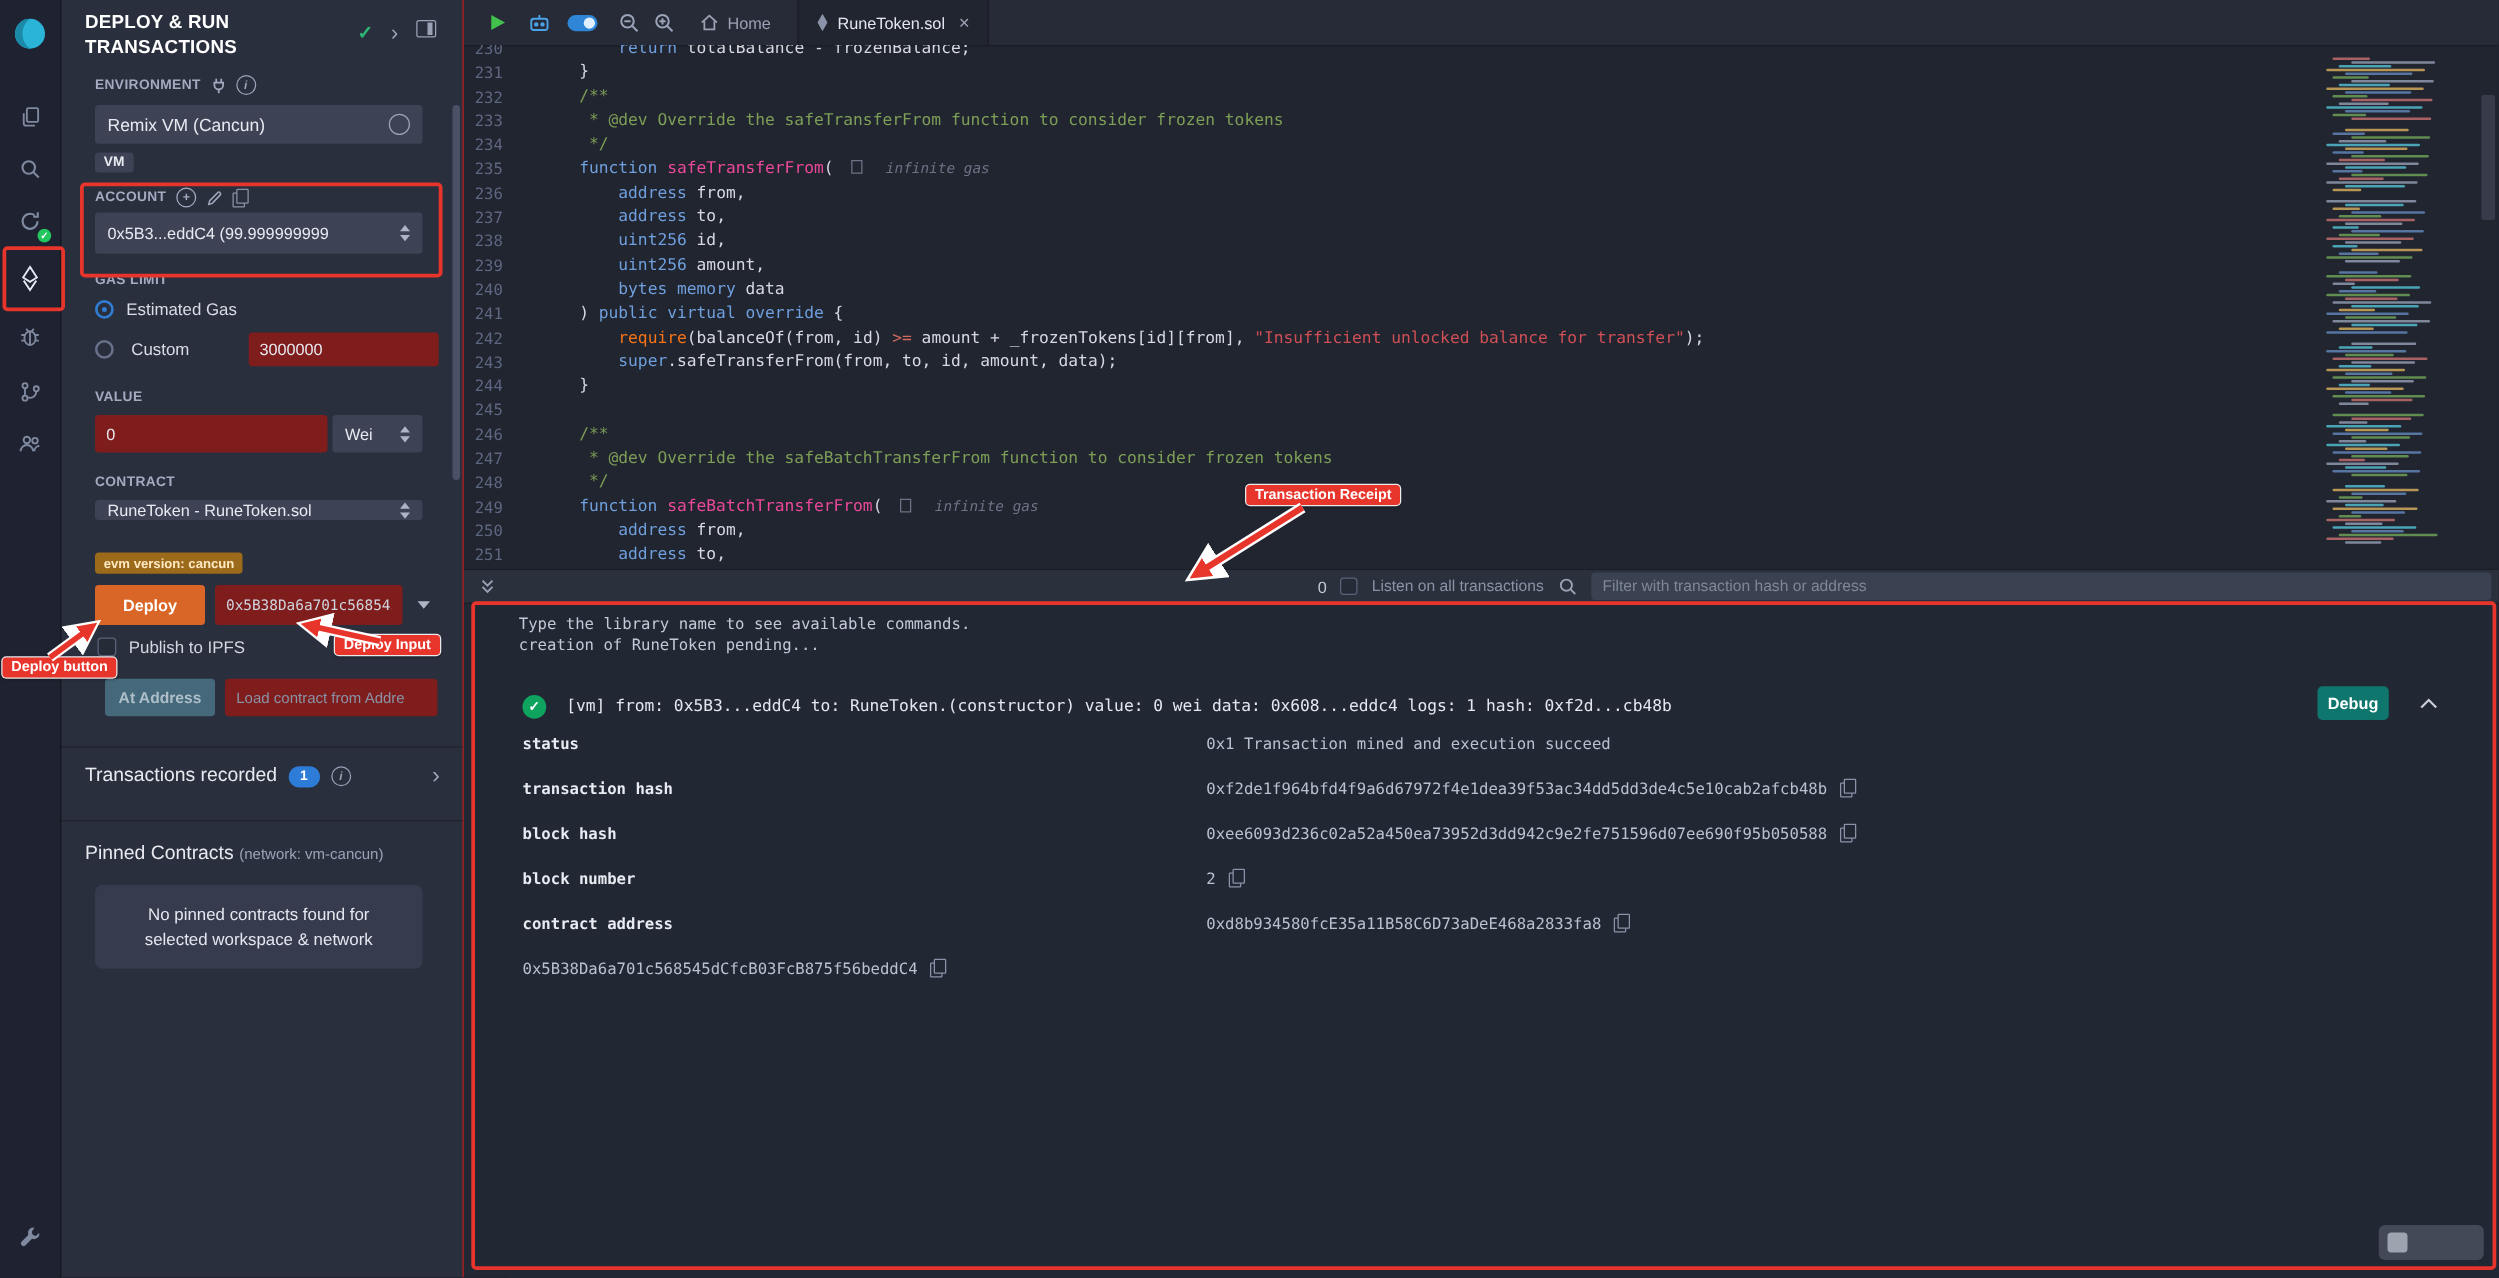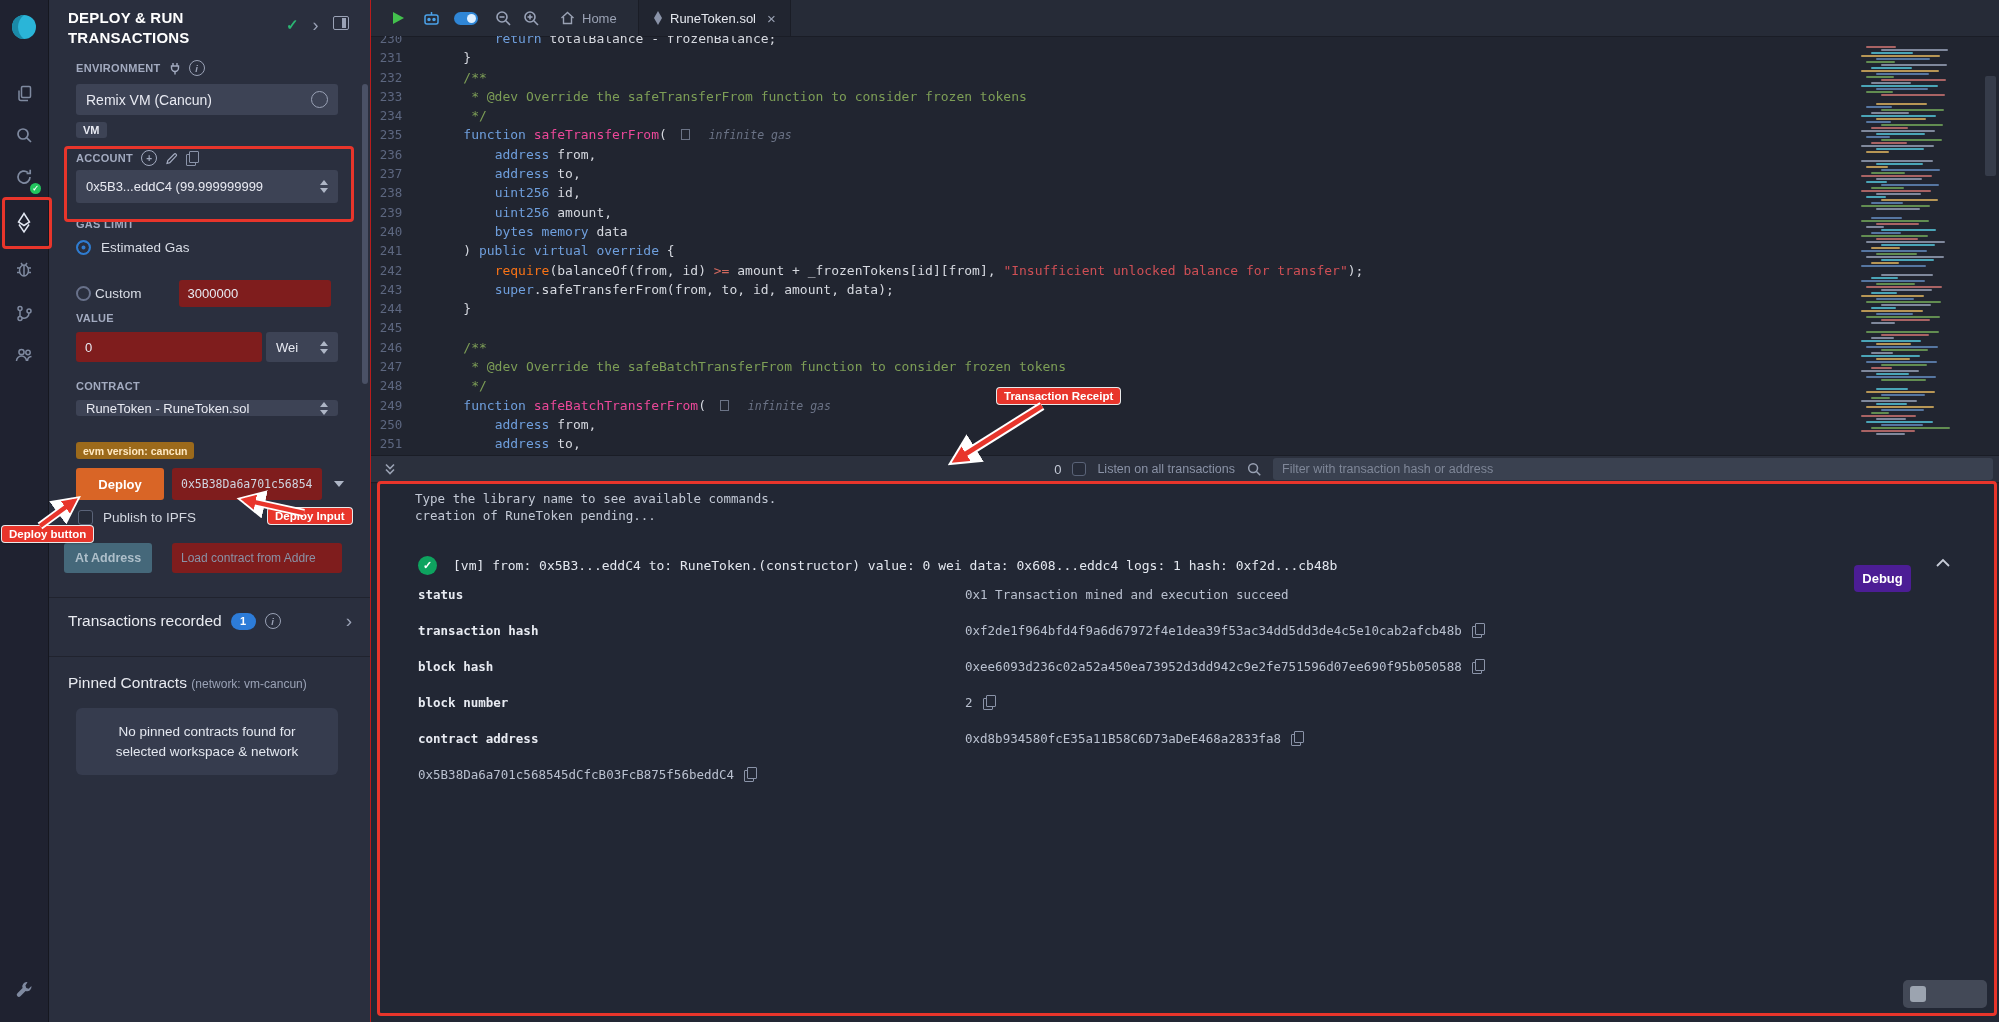--- a/index.html
+++ b/index.html
@@ -41,21 +41,21 @@
   .tinput{background:#7f1d1d;border:none;border-radius:3px;color:#e8eaf2;font-size:13px;padding:0 9px;outline:none;box-sizing:border-box;font-family:"Liberation Sans",sans-serif}
   .tinput::placeholder{color:#8a92a6}
   .evm-badge{position:absolute;left:28px;background:#9c6a1b;color:#ffe9c2;font-size:10.5px;font-weight:bold;padding:2.5px 7px;border-radius:3px}
   #deploy-row{position:absolute;left:28px;top:468px;display:flex;align-items:center;gap:8px}
   #deploy-btn{width:88px;height:32px;background:#d96526;border:none;border-radius:3px;color:#fff;font-weight:bold;font-size:13px;cursor:pointer;font-family:"Liberation Sans",sans-serif}
   #deploy-input{width:150px;height:32px;font-family:"DejaVu Sans Mono",monospace;font-size:11.5px;color:#cfd4df}
   .chevdown{width:0;height:0;border-left:5px solid transparent;border-right:5px solid transparent;border-top:6px solid #aeb6c6;margin-left:4px;cursor:pointer}
   .chk{width:15px;height:15px;border-radius:3px;border:1.5px solid #5a6378;background:#262b38;display:inline-block;box-sizing:border-box;cursor:pointer}
   #ipfs-row{position:absolute;left:30px;top:510px;display:flex;align-items:center;gap:10px}
   .plabel{font-size:13.5px;color:#d3d7e0}
-  #ata-row{position:absolute;left:16px;top:543px;display:flex;align-items:center;gap:20px}
+  #ata-row{position:absolute;left:36px;top:543px;display:flex;align-items:center;gap:8px}
   #ata-btn{width:88px;height:30px;background:#45687a;border:none;border-radius:3px;color:#aebfca;font-weight:bold;font-size:12.5px;cursor:pointer;font-family:"Liberation Sans",sans-serif}
   #ata-input{width:170px;height:30px;font-size:12px}
   .divider{position:absolute;left:0;right:0;height:1px;background:#20232e}
   #trx-row{position:absolute;left:20px;right:10px;top:612px;display:flex;align-items:center;gap:9px}
   .trx-title{font-size:15.5px;color:#e8eaf0}
   .count-badge{min-width:17px;height:17px;border-radius:9px;background:#2d7cd8;color:#fff;font-size:11px;font-weight:bold;display:inline-flex;align-items:center;justify-content:center;padding:0 4px}
   .trx-chev{margin-left:auto;color:#9aa2b6;font-size:19px;line-height:16px;margin-right:8px}
   #pin-row{position:absolute;left:20px;top:674px}
   .pin-title{font-size:15.5px;color:#e8eaf0}
   .pin-net{font-size:12px;color:#9aa2b6}
@@ -89,21 +89,21 @@
   .th-right{margin-left:auto;display:flex;align-items:center;gap:11px}
   .th-count{font-size:13px;color:#c3c9d6}
   .th-label{font-size:12.5px;color:#8a92a6}
   #filter-input{width:720px;height:22px;background:#3a4150;border:none;border-radius:3px;color:#c3c9d6;font-size:12.5px;padding:0 9px;outline:none;box-sizing:border-box}
   #filter-input::placeholder{color:#7f8798}
   #terminal{position:absolute;top:484px;left:0;right:0;bottom:0;background:#222734}
   .tline{position:absolute;left:45px;font-size:12.5px;color:#c3c9d6;font-family:"DejaVu Sans Mono",monospace;white-space:pre}
   #receipt-head{position:absolute;top:65px;left:48px;right:24px;height:32px;display:flex;align-items:center}
   .ok-circ{width:19px;height:19px;border-radius:50%;background:#0ea35f;color:#fff;font-size:11px;font-weight:bold;display:inline-flex;align-items:center;justify-content:center;flex:none}
   .rsum{margin-left:16px;font-family:"DejaVu Sans Mono",monospace;font-size:13px;color:#e3e7ef;white-space:nowrap;overflow:hidden;max-width:1340px}
-  #debug-btn{position:absolute;right:64px;top:16px;width:57px;height:27px;background:#4c1d95;color:#fff;border:none;border-radius:4px;font-size:13px;font-weight:bold;cursor:pointer;font-family:"Liberation Sans",sans-serif}
+  #debug-btn{position:absolute;right:64px;top:0;width:57px;height:27px;background:#0f766e;color:#fff;border:none;border-radius:4px;font-size:13px;font-weight:bold;cursor:pointer;font-family:"Liberation Sans",sans-serif}
   #receipt-collapse{position:absolute;right:24px;top:9px;color:#c7ccd8;cursor:pointer}
   #receipt-table{position:absolute;top:92px;left:48px;right:24px}
   .trow{display:flex;height:36px;align-items:center;font-family:"DejaVu Sans Mono",monospace;font-size:12.5px}
   .tkey{width:547px;color:#e8ebf2;font-weight:bold;flex:none}
   .tval{color:#b9c0cf;display:flex;align-items:center;gap:10px}
   .tval .cpy{cursor:pointer}
   #watermark{position:absolute;right:12px;bottom:14px;width:84px;height:28px;background:rgba(185,195,212,.22);border-radius:5px;display:flex;align-items:center;padding-left:7px;box-sizing:border-box}
   #watermark .wm{width:16px;height:16px;border-radius:3px;background:rgba(230,238,250,.55)}
 
   
@@ -216,21 +216,21 @@
       </span>
   </div>
 
   <div class="lblrow" style="top:218px">
     <span class="flabel">GAS LIMIT</span>
   </div>
   <div class="lblrow" style="top:240px;gap:10px">
     <span class="radio on"></span>
     <span class="rlabel">Estimated Gas</span>
   </div>
-  <div class="lblrow" style="top:280px;gap:4px">
+  <div class="lblrow" style="top:266px;gap:14px">
     <span class="radio"></span>
     <span class="rlabel">Custom</span>
     <input class="tinput" style="width: 152px; height: 27px; margin-left: 33px;" value="3000000">
   </div>
 
   <div class="lblrow" style="top:312px">
     <span class="flabel">VALUE</span>
   </div>
   <input class="tinput" style="position: absolute; left: 28px; top: 332px; width: 186px; height: 30px;" value="0">
   <div class="sel" style="left:218px;top:332px;width:72px;height:30px;font-size:13px">

